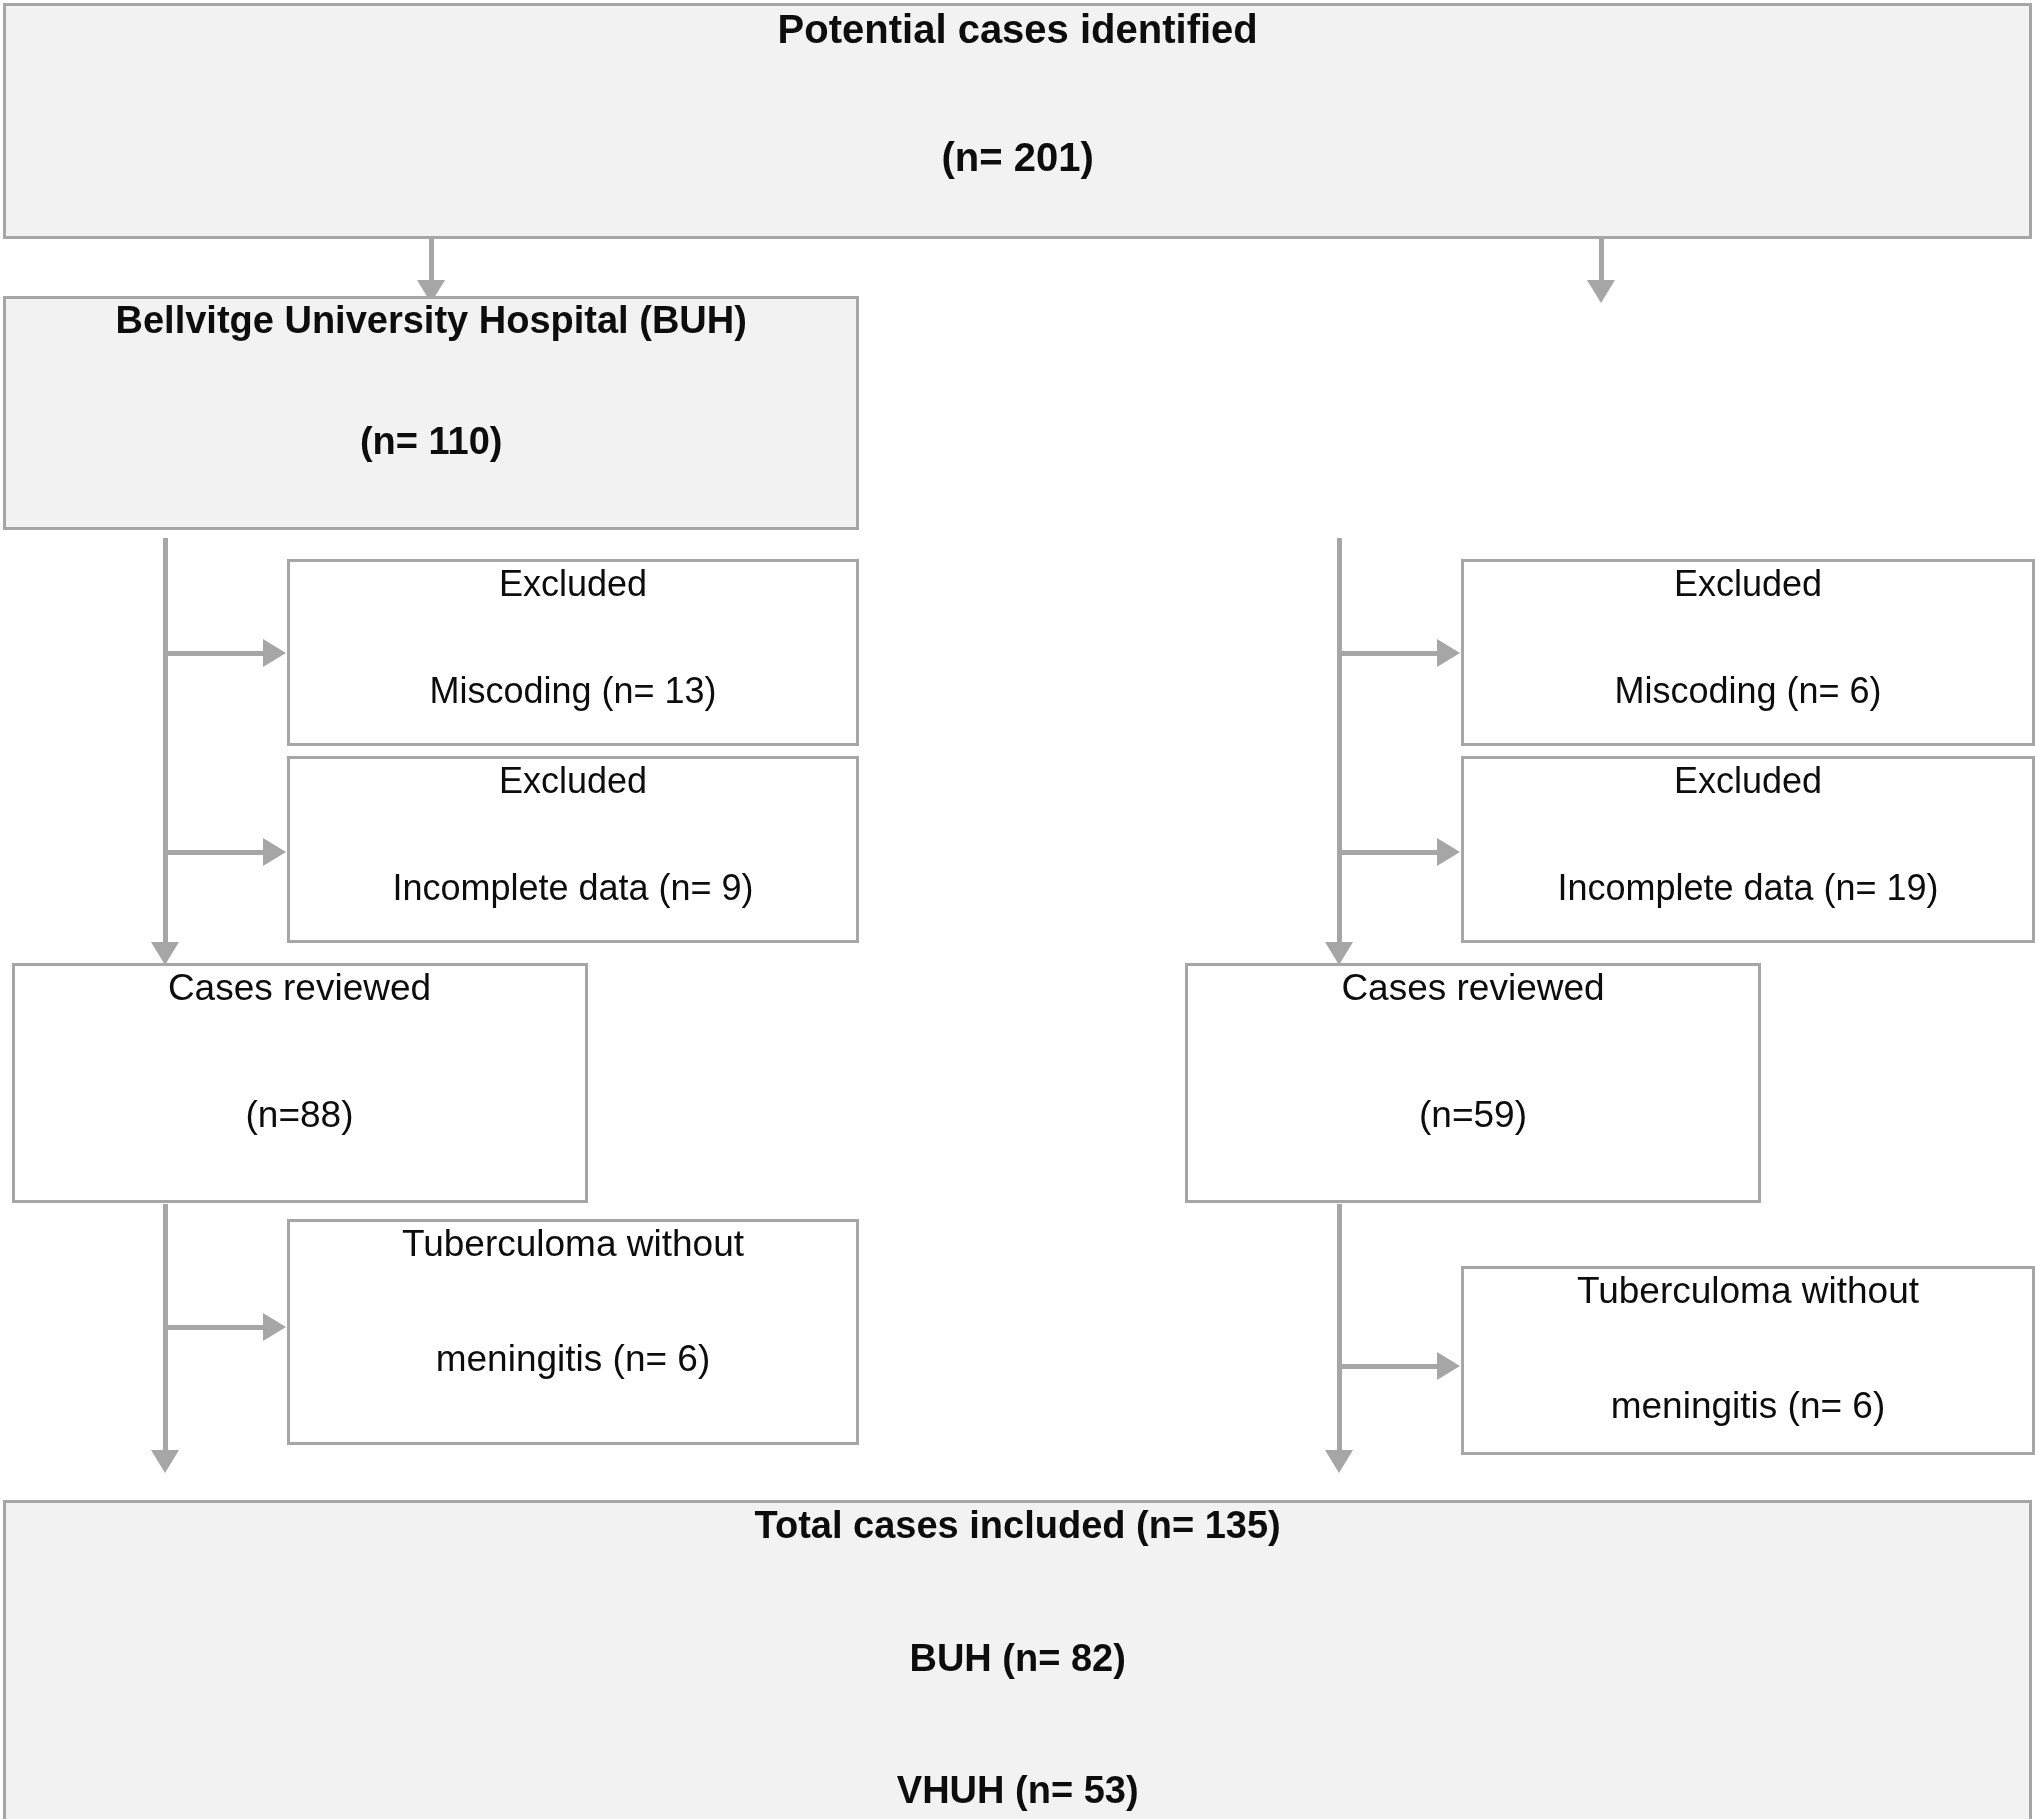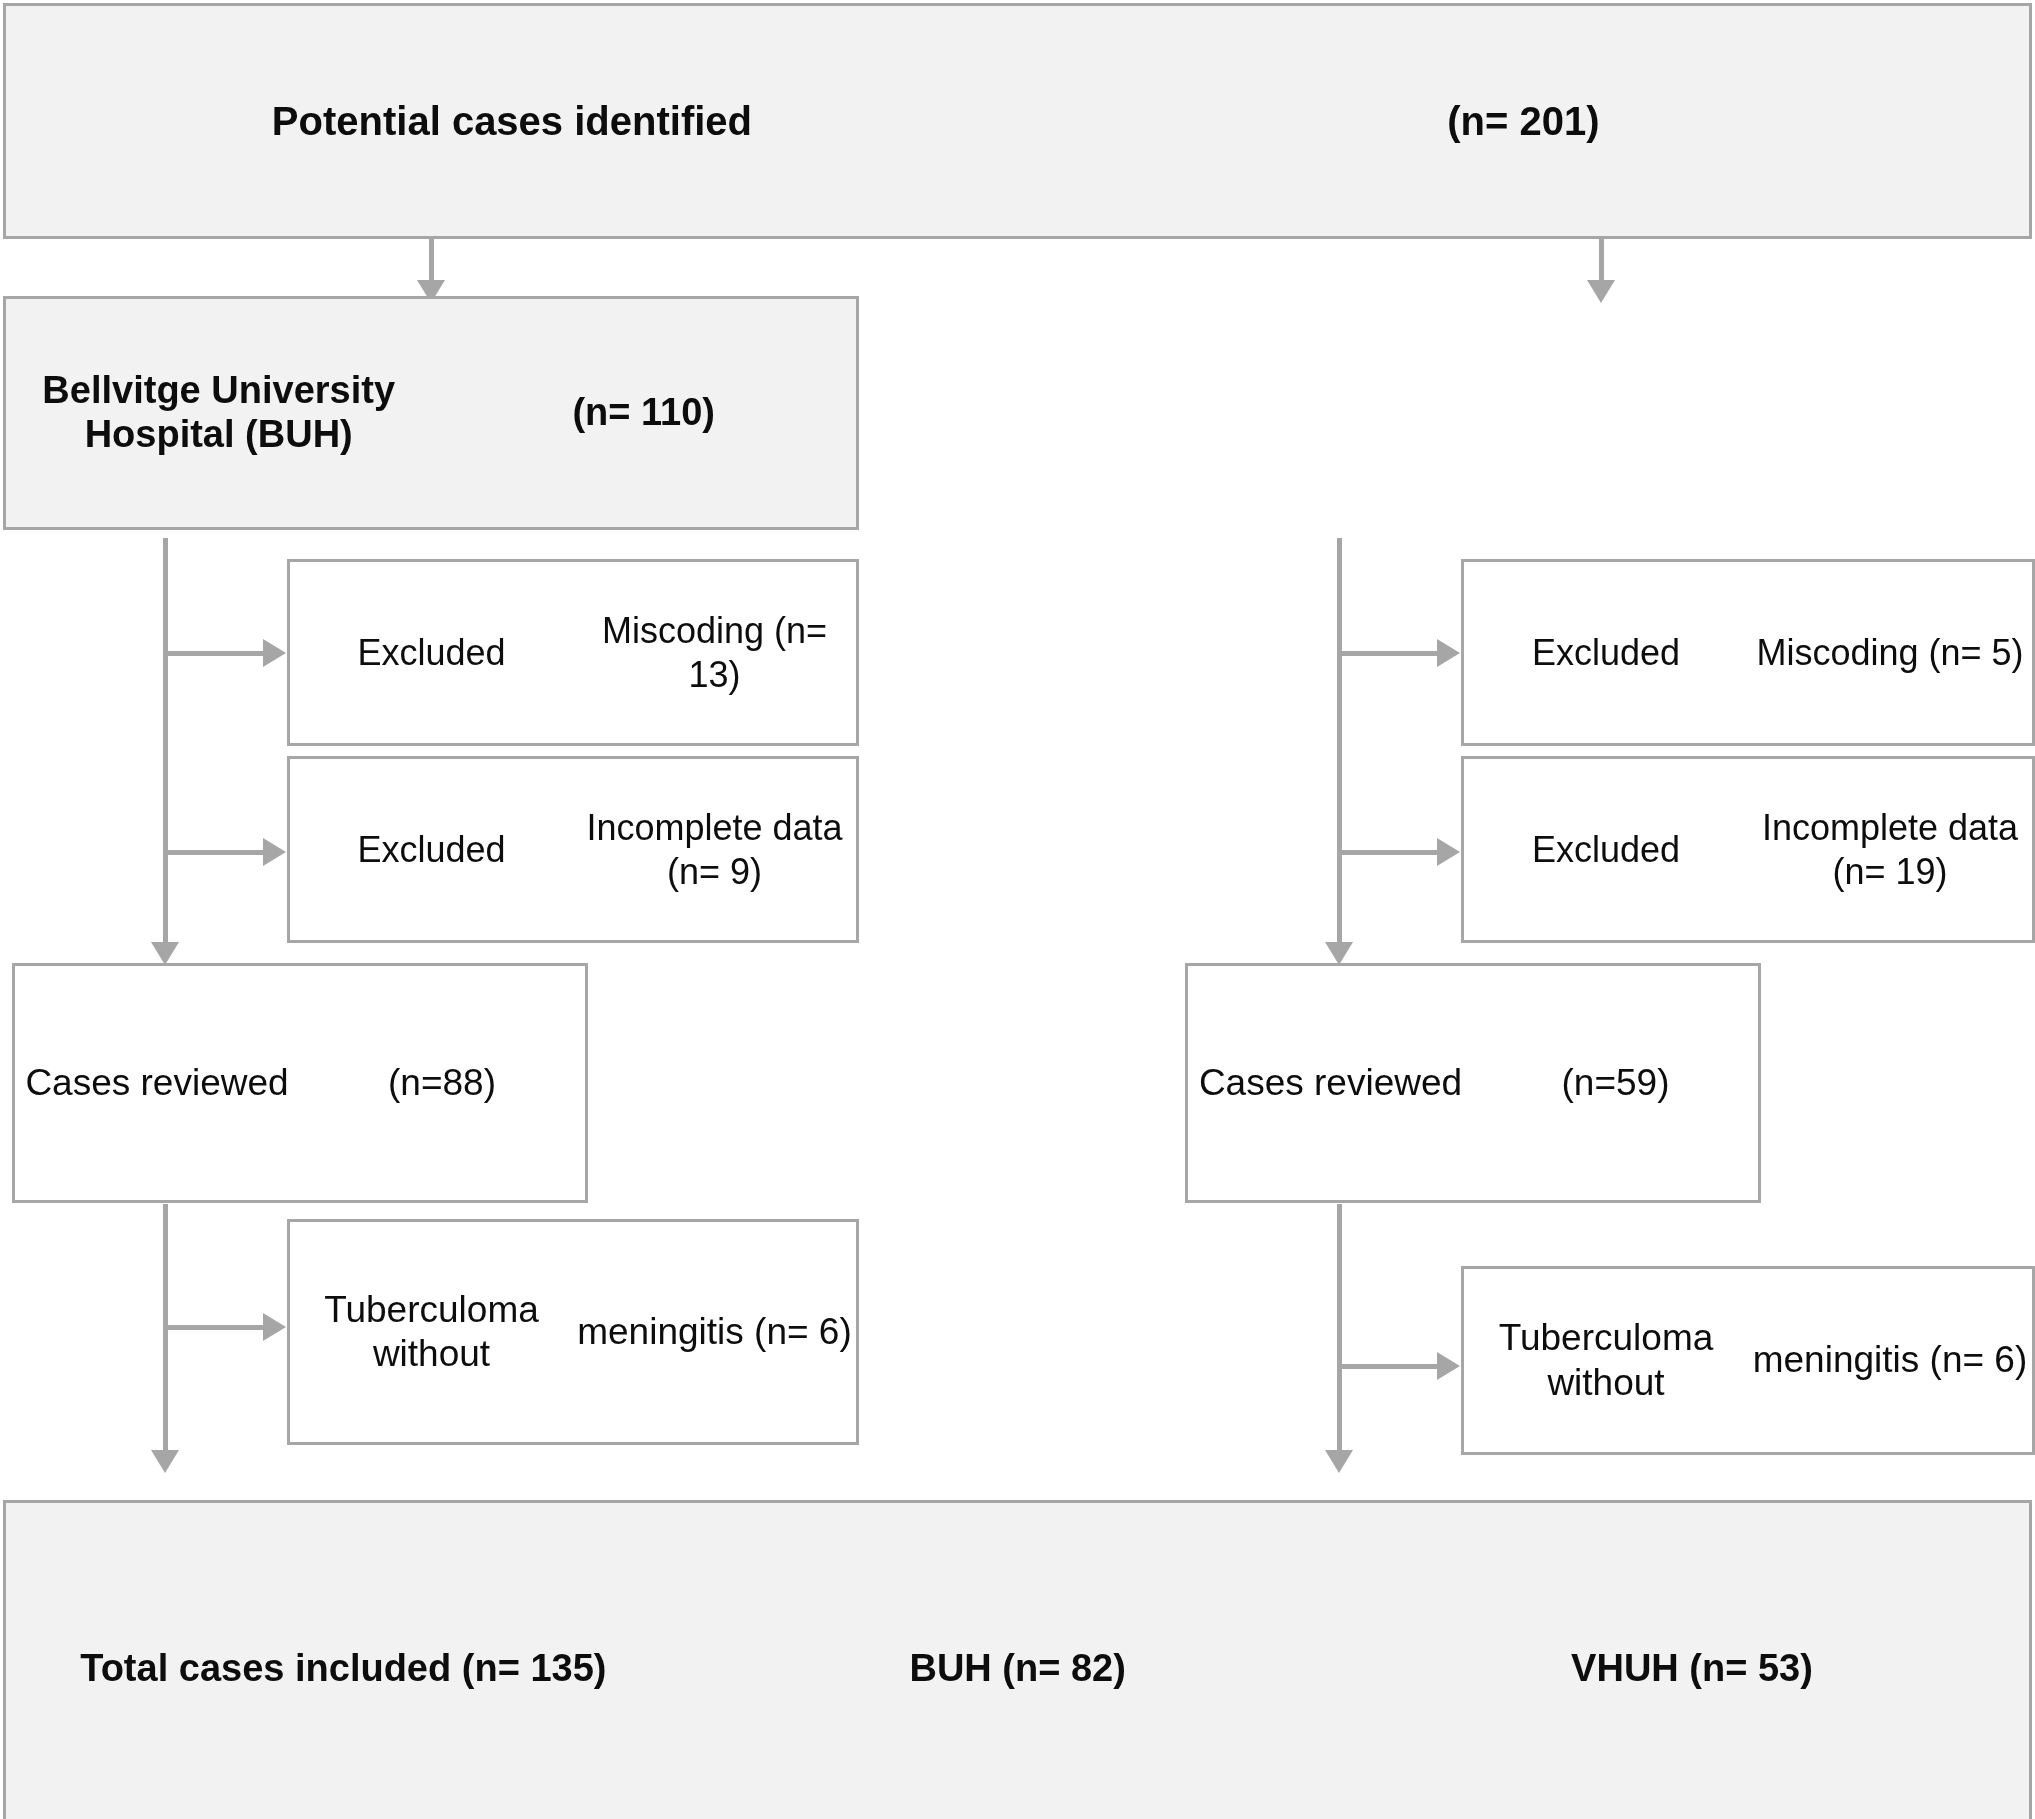--- a/index.html
+++ b/index.html
@@ -14,23 +14,23 @@
     background:#ffffff;
     overflow:hidden;
   }
 
   
   .node{
     position:absolute;
     box-sizing:border-box;
     border:3.8px solid #a6a6a6;
     display:flex;
-    flex-direction:row;
+    flex-direction:column;
     align-items:center;
-    justify-content:center;
+    justify-content:flex-start;
     text-align:center;
     color:#0d0d0d;
   }
   .node.filled{ background:#f2f2f2; }
   .node.plain { background:#ffffff; }
 
   .node .line{ display:block; width:100%; }
 
   
   .node.filled .line{ font-weight:bold; }
@@ -130,21 +130,21 @@
 
   <div class="hline" style="left:1339px; top:651px; width:100px;"></div>
   <div class="arrow-right" style="left:1437px; top:639px;"></div>
 
   <div class="hline" style="left:1339px; top:850px; width:100px;"></div>
   <div class="arrow-right" style="left:1437px; top:838px;"></div>
 
   <div class="node plain t-excl" style="left:1461px; top:559px; width:574px; height:187px;">
     <span class="line">Excluded</span>
     <span class="gap"></span>
-    <span class="line">Miscoding  (n= 5)</span>
+    <span class="line">Miscoding  (n= 6)</span>
   </div>
 
   <div class="node plain t-excl" style="left:1461px; top:756px; width:574px; height:187px;">
     <span class="line">Excluded</span>
     <span class="gap"></span>
     <span class="line">Incomplete data (n= 19)</span>
   </div>
 
   <div class="node plain t-rev" style="left:11.5px; top:963px; width:576px; height:240px;">
     <span class="line">Cases reviewed</span>

